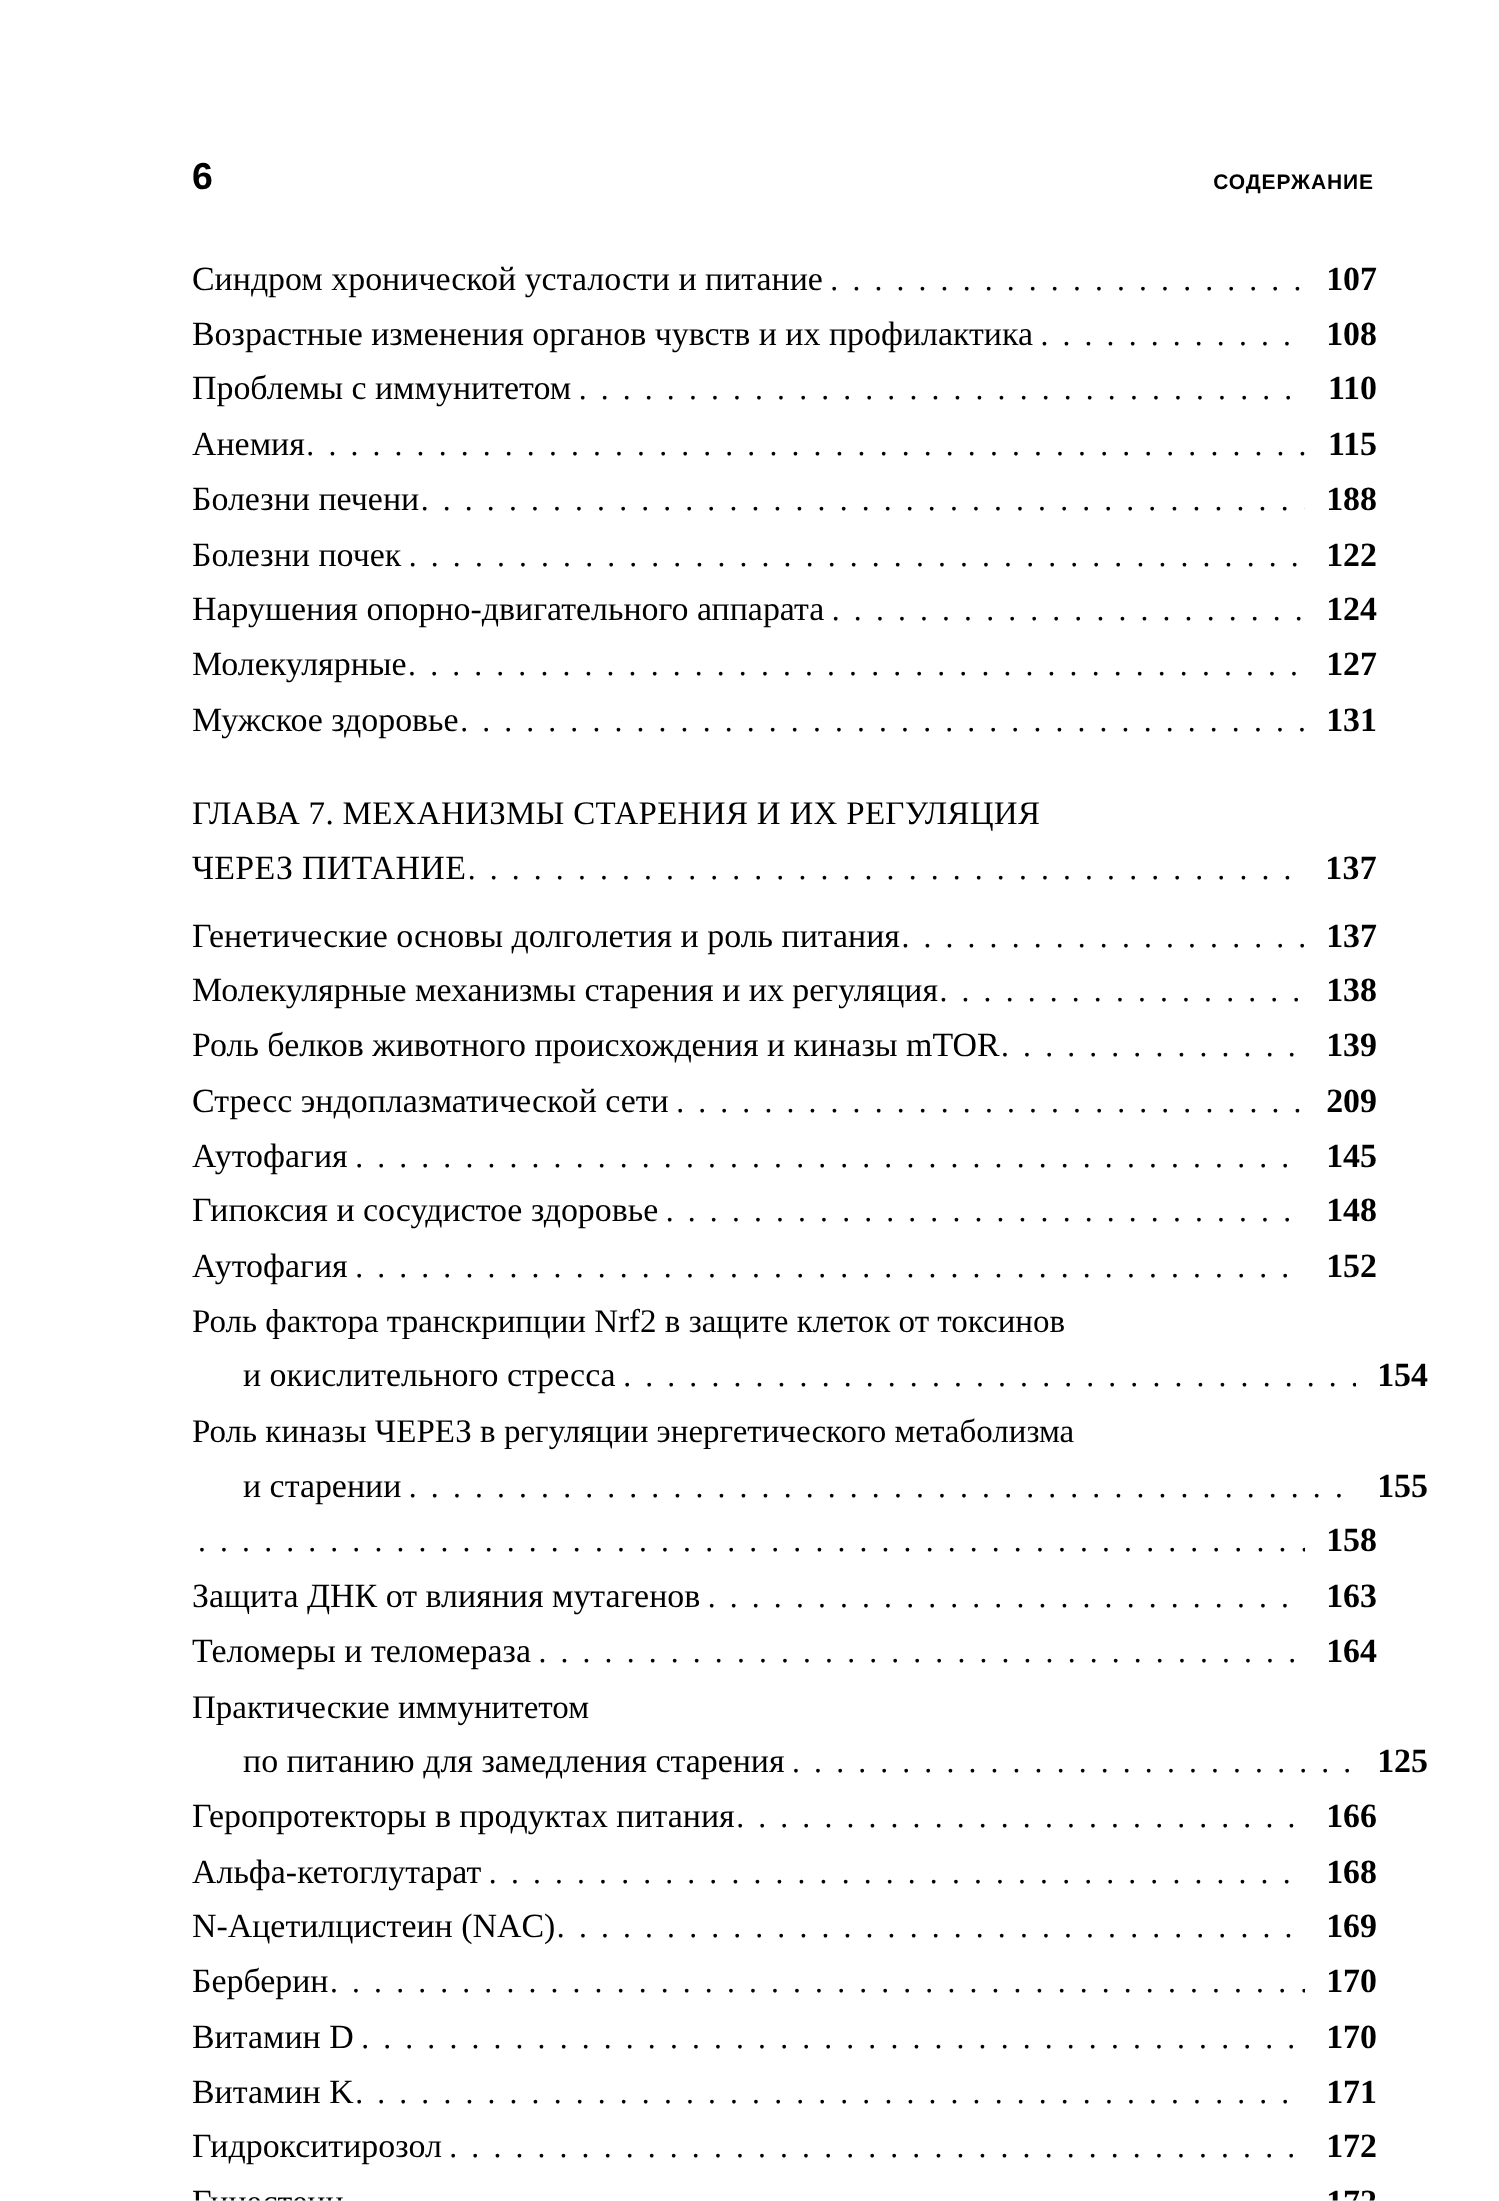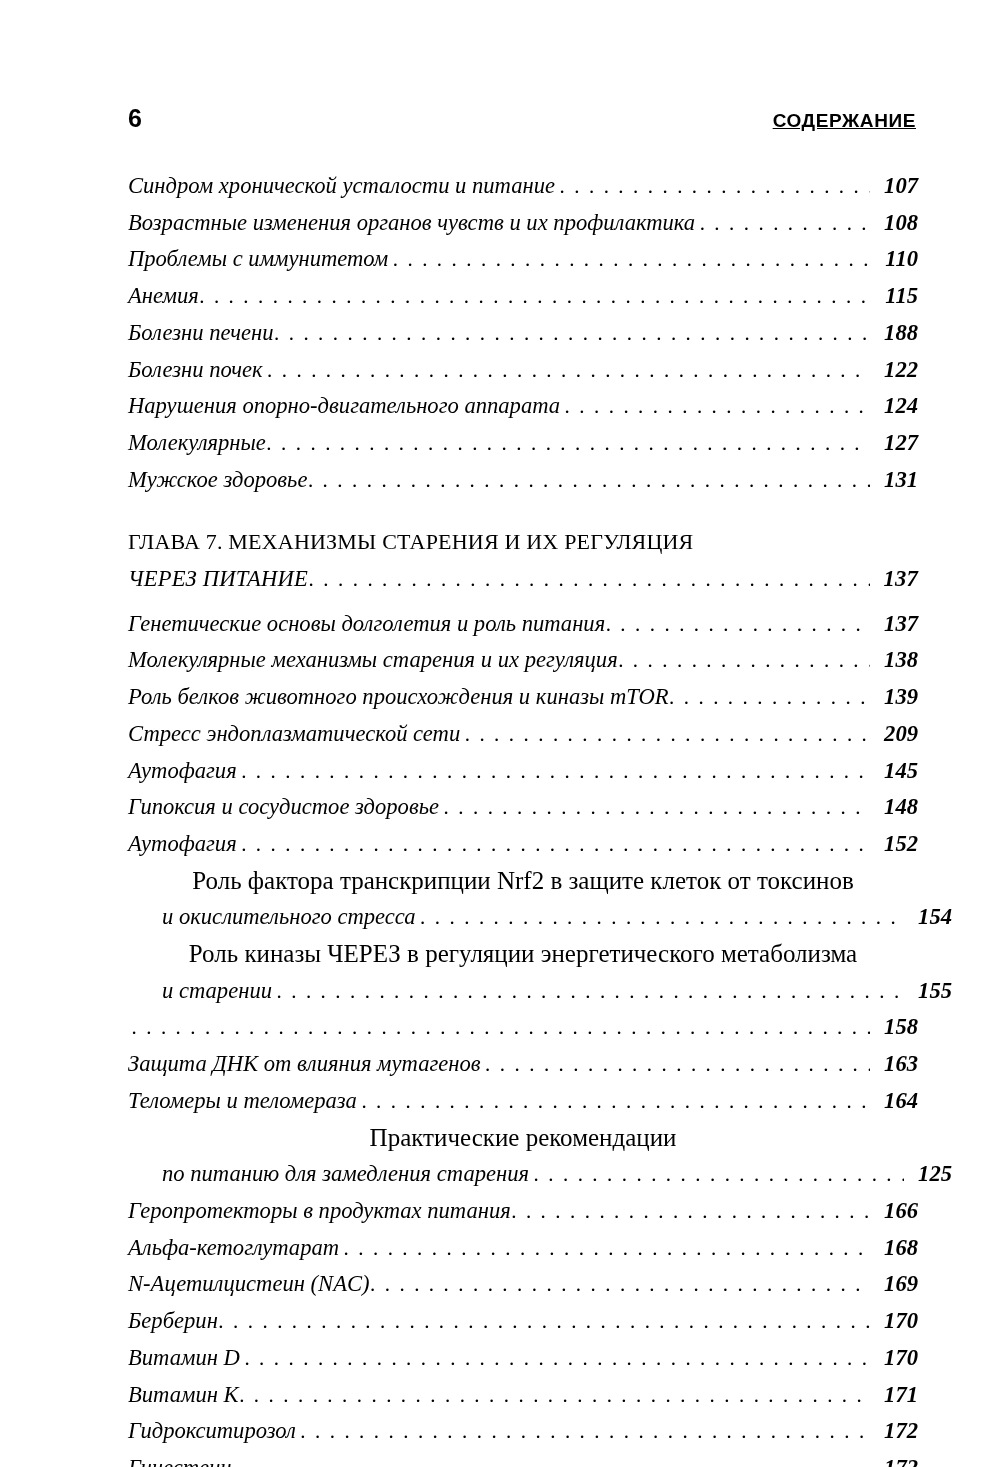--- a/index.html
+++ b/index.html
@@ -34,38 +34,36 @@
   }
   .page-number {
     font-family: "Liberation Sans", sans-serif;
     font-weight: bold;
     font-size: 25px;
     letter-spacing: 0px;
   }
   .header-title {
     font-family: "Liberation Sans", sans-serif;
     font-weight: bold;
-    font-size: 19px;
+    font-size: 14px;
     letter-spacing: 0.6px;
-    text-decoration: underline;
   }
   .toc {
     position: absolute;
     left: 128px;
     top: 168px;
     width: 790px;
   }
   .entry {
     display: flex;
     align-items: flex-end;
     font-size: 22.6px;
     line-height: 36.7px;
     width: 100%;
     white-space: nowrap;
-    font-style: italic;
   }
   .entry .label {
     flex: 0 0 auto;
     padding-right: 1px;
   }
   .entry .leader {
     flex: 1 1 auto;
     overflow: hidden;
     white-space: nowrap;
     margin: 0 2px 0 4px;
@@ -93,23 +91,22 @@
     line-height: 36.7px;
     letter-spacing: 0.2px;
   }
   .chapter .entry {
     letter-spacing: 0.2px;
   }
   .indent {
     padding-left: 34px;
   }
   .cont-line {
-    font-size: 25px;
+    font-size: 22px;
     line-height: 36.7px;
-    text-align: center;
   }
 </style>
 </head>
 <body>
 
 <div class="page">
 
   <div class="header">
     <div class="page-number">6</div>
     <div class="header-title">СОДЕРЖАНИЕ</div>
@@ -241,21 +238,21 @@
         <span class="pageno">163</span>
       </div>
       <div class="entry">
         <span class="label">Теломеры и теломераза</span>
         <span class="leader">. . . . . . . . . . . . . . . . . . . . . . . . . . . . . . . . . . . . . . . . . . . . . . . . . . . . . . . . . . . . . . . . . . . . . . . . . .</span>
         <span class="pageno">164</span>
       </div>
     </div>
 
     <div>
-      <div class="cont-line">Практические рекомендации</div>
+      <div class="cont-line">Практические иммунитетом</div>
       <div class="entry indent">
         <span class="label">по питанию для замедления старения</span>
         <span class="leader">. . . . . . . . . . . . . . . . . . . . . . . . . . . . . . . . . . . . . . . . . . . . . . . . . . . . . . . . . . . . . . . . . . . . . .</span>
         <span class="pageno">125</span>
       </div>
     </div>
 
     <div>
       <div class="entry tight">
         <span class="label">Геропротекторы в продуктах питания</span>

